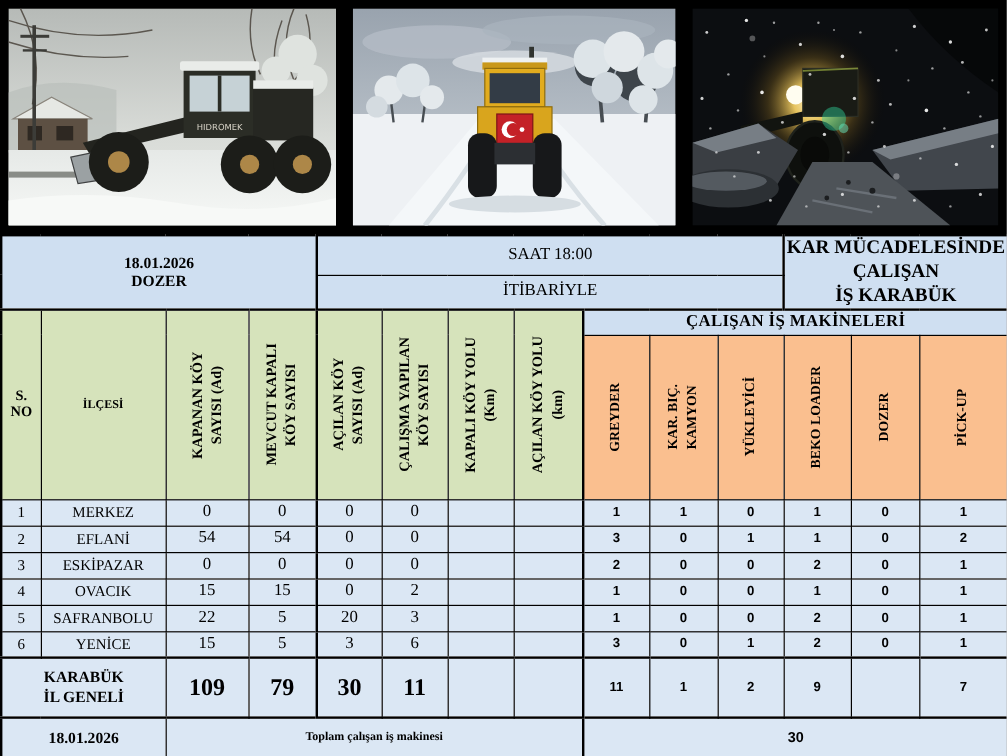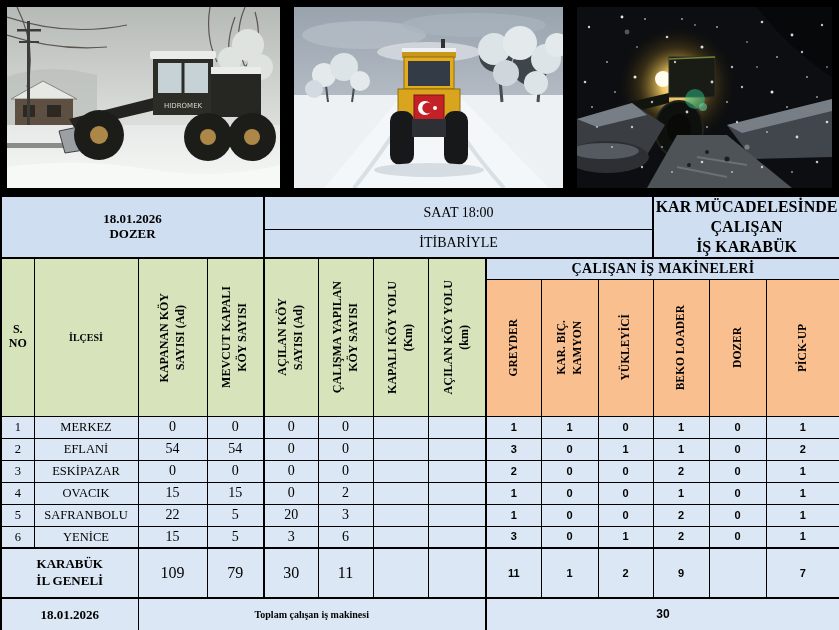--- a/index.html
+++ b/index.html
@@ -50,21 +50,21 @@
     display: inline-block; font-weight: bold; white-space: nowrap; }
   .green .vline  { font-size: 12px; max-height: 150px; }
   .orange .vline { font-size: 11.5px; max-height: 128px; }
 
   .num  { font-size: 14px; }
   .dist { font-size: 12.5px; }
   .snon { font-size: 12.5px; }
   .mnum { font-family: "Liberation Sans", sans-serif; font-weight: bold; font-size: 11px; }
 
   .tlabel { font-weight: bold; font-size: 13px; line-height: 1.3; }
-  .totnum { font-weight: normal; font-size: 16px; margin-left: 43px; }
+  .totnum { font-weight: bold; font-size: 20px; margin-left: 43px; }
   .fdate  { font-weight: bold; font-size: 13px; }
   .flabel { font-weight: bold; font-size: 10px; }
   .ftotal { font-family: "Liberation Sans", sans-serif; font-weight: bold; font-size: 12px; }
 </style>
 </head>
 <body>
 
 <div class="stage">
 
   <div class="photos">

